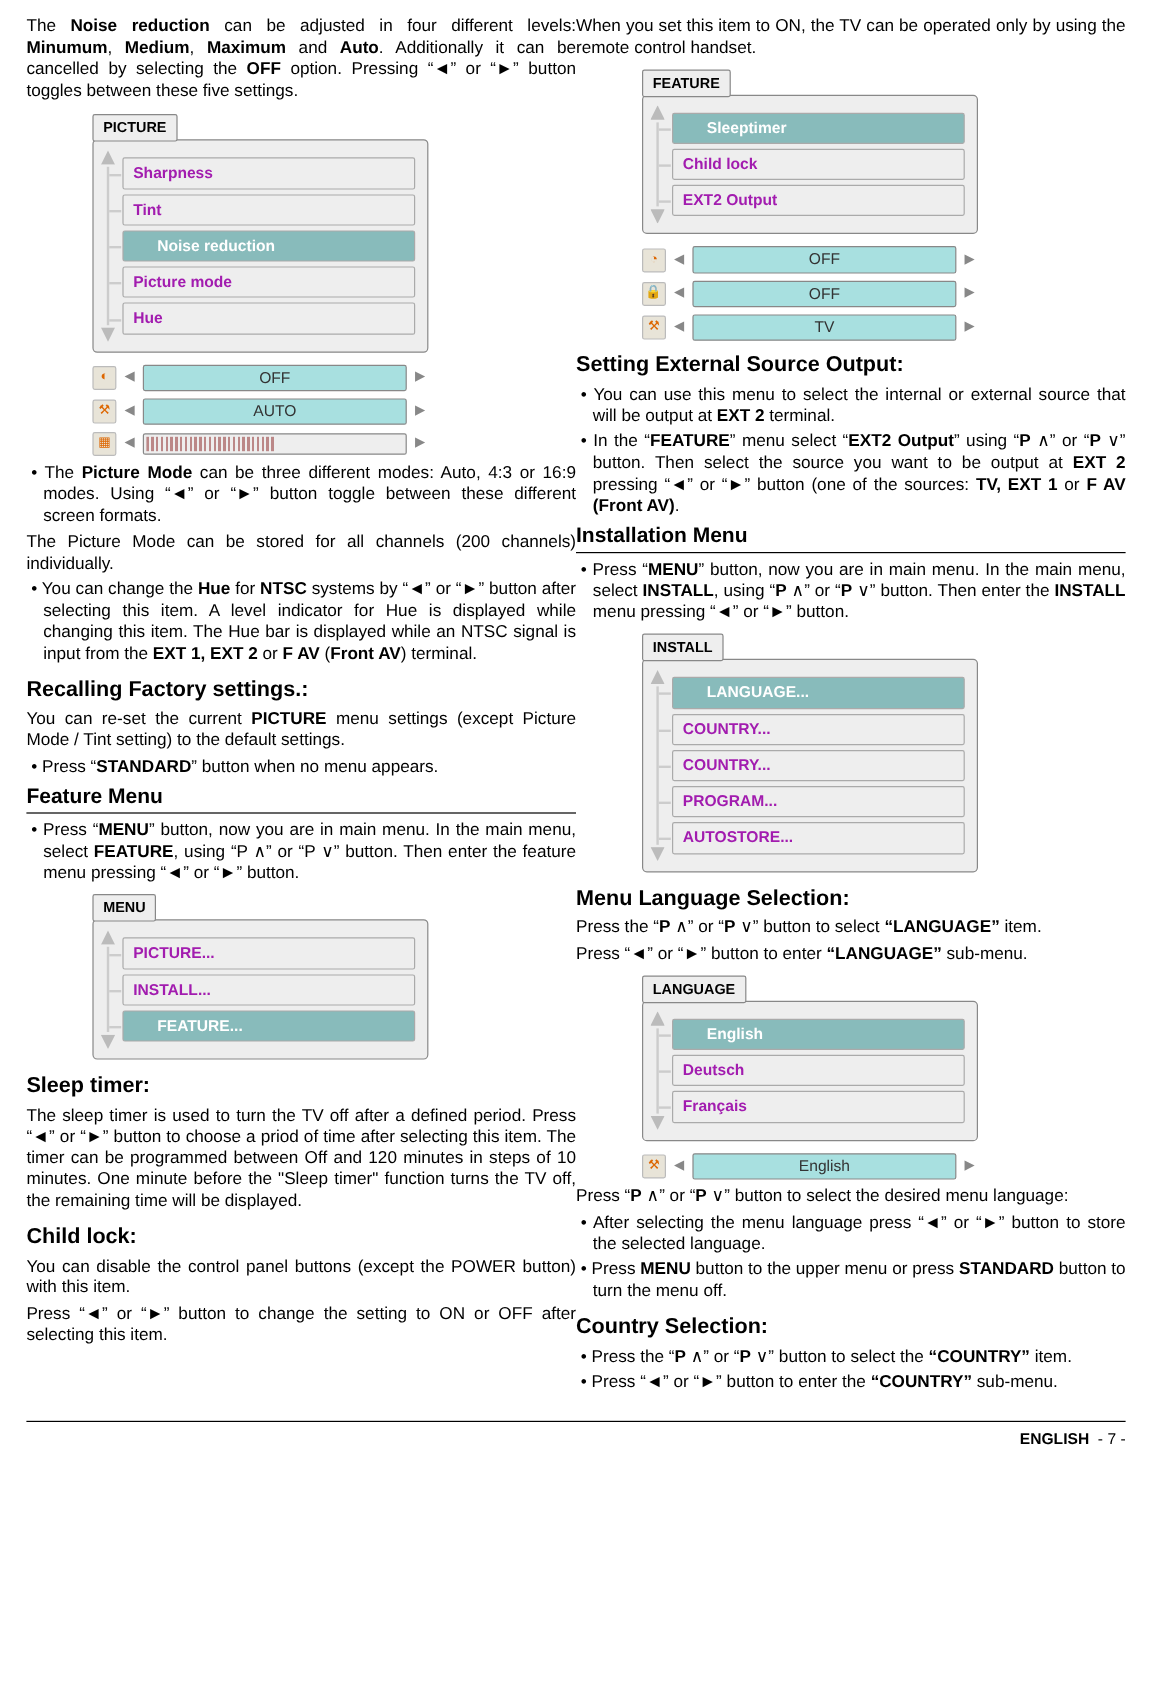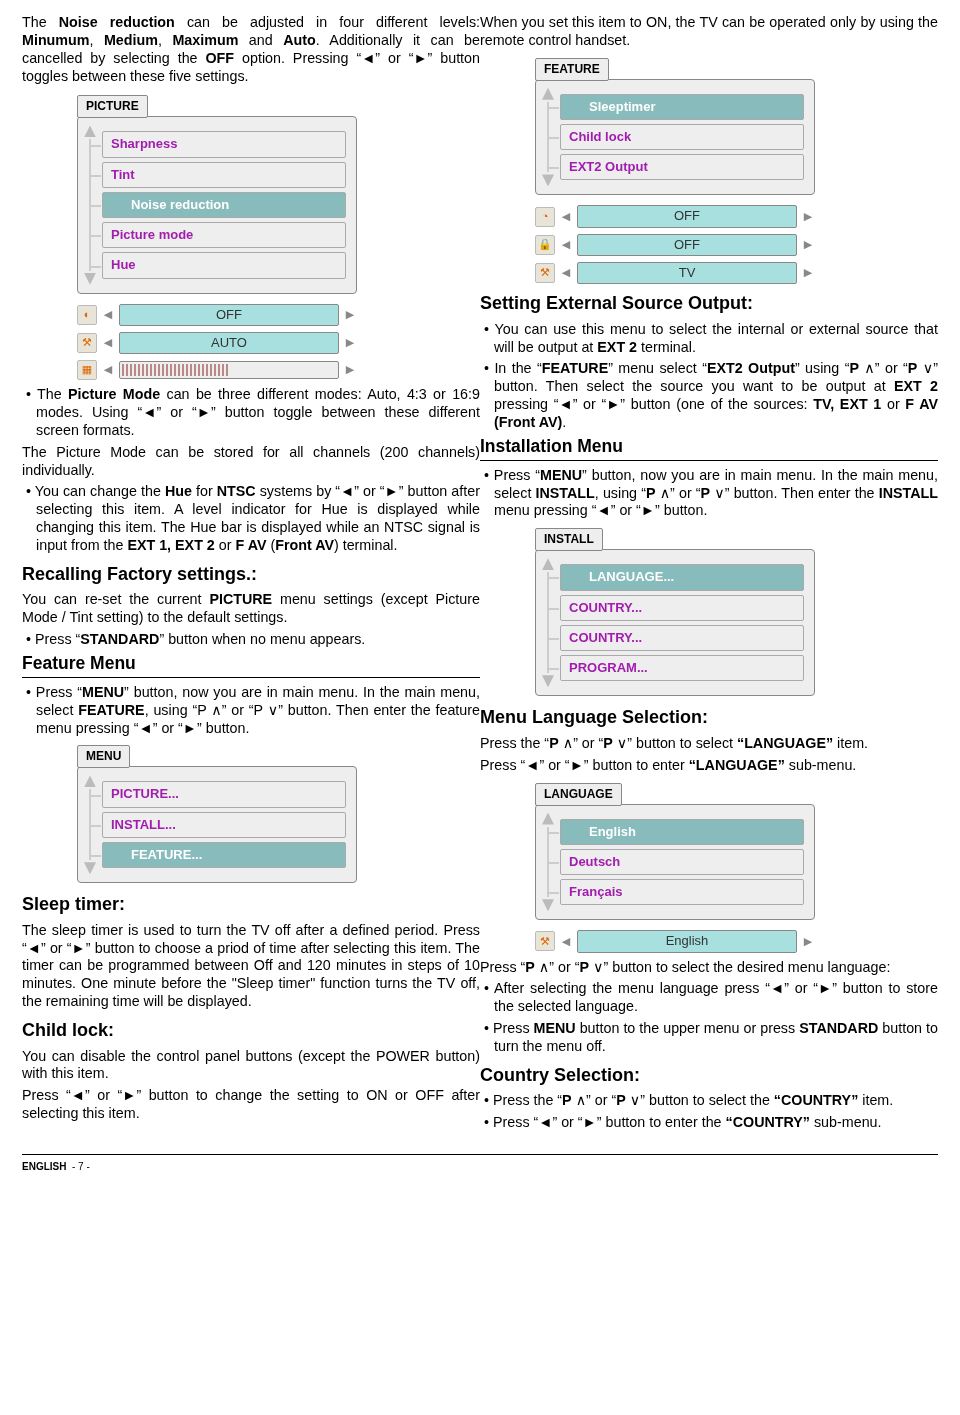--- a/index.html
+++ b/index.html
@@ -127,21 +127,21 @@
     height: 18px;
     position: relative;
     padding: 0;
   }
   .valbox.slider .bar {
     position: absolute; left: 2px; top: 2px; bottom: 2px; right: 50%;
     background: repeating-linear-gradient(90deg,#b88,#b88 2px,#eee 2px,#eee 4px);
   }
 
   .footer-line { border-top: 1px solid #000; margin: 18px 0 6px 0; }
-  .footer { text-align: left; font-size: 10px; }
+  .footer { text-align: right; font-size: 13px; }
 </style>
 </head>
 <body>
 
 <div class="cols">
 
   <div class="col">
 
     <p>The <b>Noise reduction</b> can be adjusted in four different levels: <b>Minumum</b>, <b>Medium</b>, <b>Maximum</b> and <b>Auto</b>. Additionally it can be cancelled by selecting the <b>OFF</b> option. Pressing “<span class="glyph">◄</span>” or “<span class="glyph">►</span>” button toggles between these five settings.</p>
 
@@ -246,20 +246,21 @@
     <p class="bul">Press “<b>MENU</b>” button, now you are in main menu. In the main menu, select <b>INSTALL</b>, using “<b>P</b> <span class="glyph">∧</span>” or “<b>P</b> <span class="glyph">∨</span>” button. Then enter the <b>INSTALL</b> menu pressing “<span class="glyph">◄</span>” or “<span class="glyph">►</span>” button.</p>
 
     <div style="height:4px"></div>
     <span class="osd-tab">INSTALL</span>
     <div class="osd-body">
       <div class="osd-vline"></div>
       <div class="osd-item osd-item-tick sel">LANGUAGE...</div>
       <div class="osd-item osd-item-tick">COUNTRY...</div>
       <div class="osd-item osd-item-tick">COUNTRY...</div>
       <div class="osd-item osd-item-tick">PROGRAM...</div>
+      <div class="osd-item osd-item-tick">AUTOSTORE...</div>
     </div>
 
     <h3>Menu Language Selection:</h3>
     <p>Press the “<b>P</b> <span class="glyph">∧</span>” or “<b>P</b> <span class="glyph">∨</span>” button to select <b>“LANGUAGE”</b> item.</p>
     <p>Press “<span class="glyph">◄</span>” or “<span class="glyph">►</span>” button to enter <b>“LANGUAGE”</b> sub-menu.</p>
 
     <div style="height:4px"></div>
     <span class="osd-tab">LANGUAGE</span>
     <div class="osd-body">
       <div class="osd-vline"></div>

